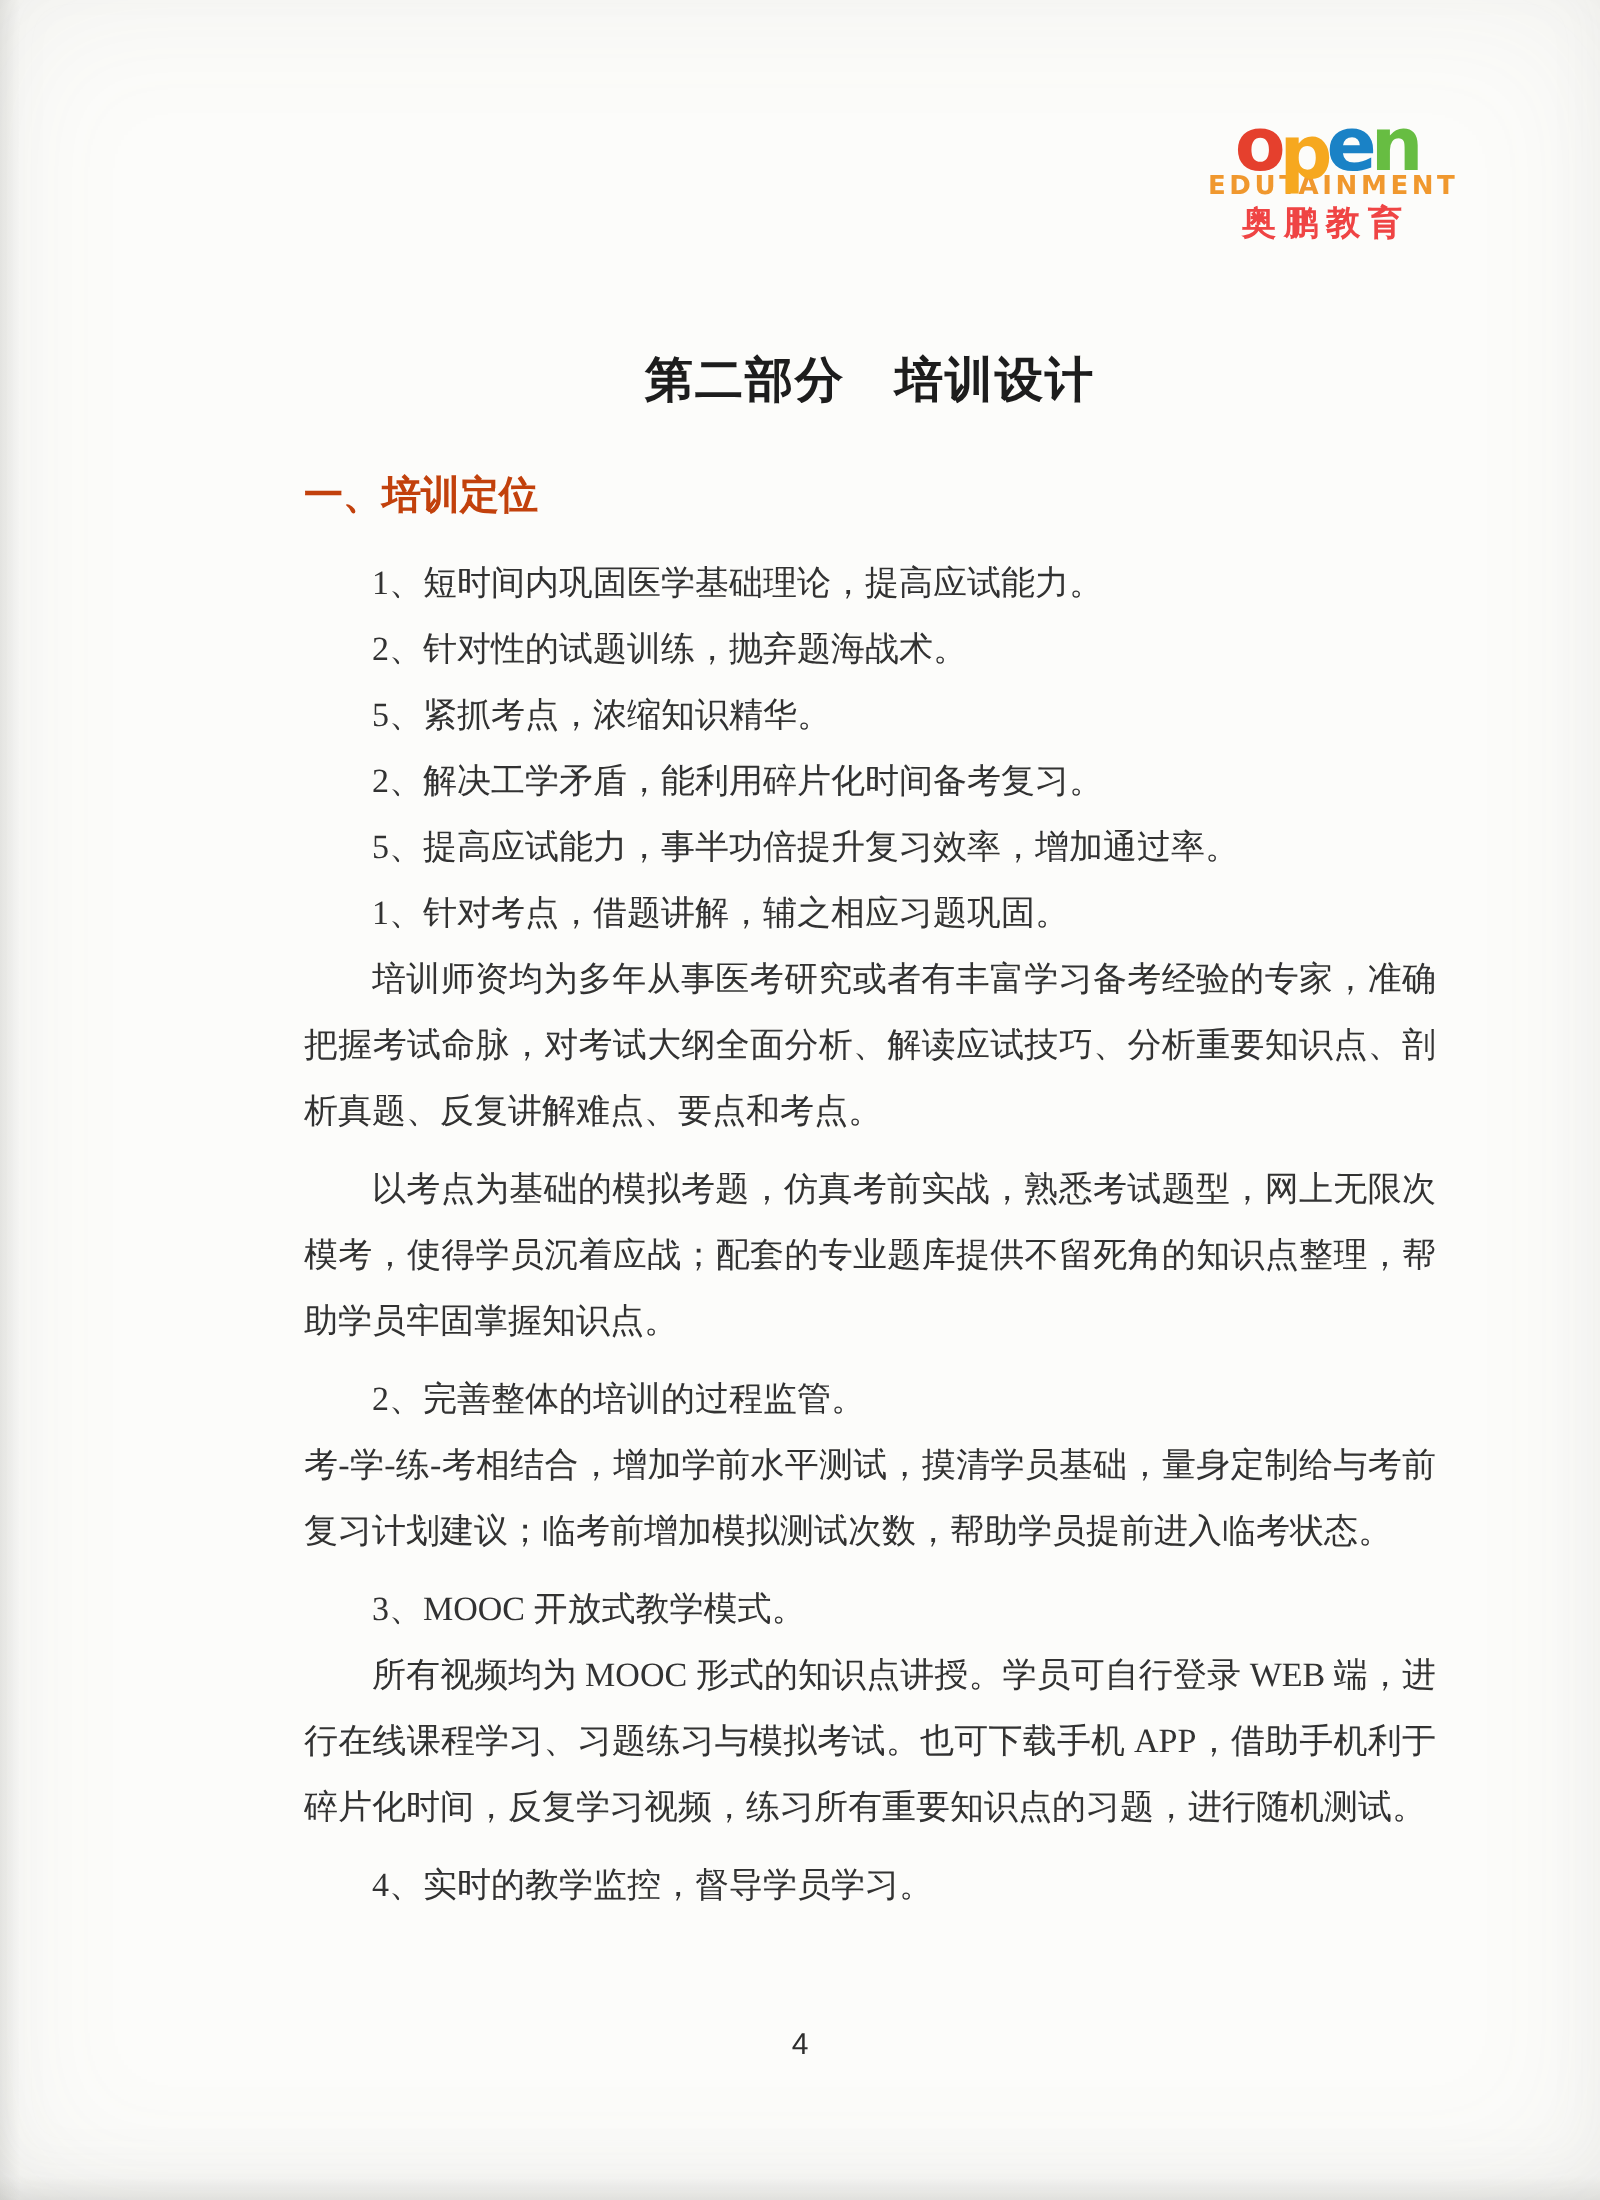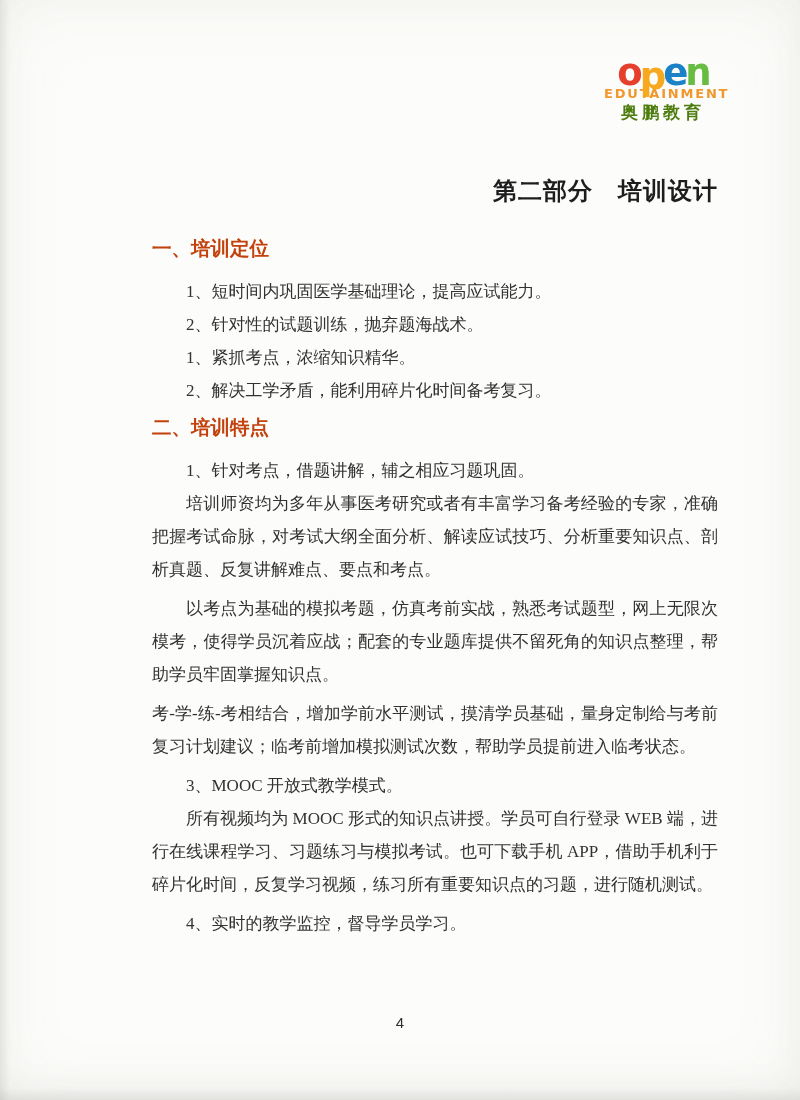--- a/index.html
+++ b/index.html
@@ -26,21 +26,21 @@
   .logo-word span{display:inline-block;}
   .logo-word .desc{position:relative;top:4px;}
   .logo-tagline{font-size:13px;font-weight:bold;letter-spacing:1.8px;line-height:9px;margin-top:-3px;}
   .logo-name{font-size:17px;font-weight:bold;letter-spacing:4px;margin-top:4px;line-height:20px;}
 
   
   .content{position:absolute;left:152px;top:176px;width:566px;color:#323232;}
   .block{font-size:17px;line-height:33px;text-align:justify;margin:0;}
   .block.title{
     font-size:24px;line-height:30px;font-weight:bold;color:#1d1d1d;
-    letter-spacing:1px;margin-bottom:30px;text-align:right;
+    letter-spacing:1px;margin-bottom:30px;text-align:center;
   }
   .block.heading{
     font-size:19.5px;line-height:25px;font-weight:bold;color:#c2410c;
     margin:8px 0 14px 0;text-align:left;
   }
   .block.heading:first-of-type{margin-top:0;}
   .block.item{padding-left:34px;text-align:left;}
   .block.para{margin-bottom:6px;}
   .block.para.indent{text-indent:34px;}
 
@@ -53,34 +53,35 @@
 </head>
 <body>
 
 <div class="page">
   <div class="scan-edge-left"></div>
   <div class="scan-edge-bottom"></div>
 
   <div class="logo">
     <div class="logo-word"><span style="color: rgb(229, 64, 45);">o</span><span class="desc" style="color: rgb(246, 168, 31);">p</span><span style="color: rgb(26, 130, 198);">e</span><span style="color: rgb(103, 189, 66);">n</span></div>
     <div class="logo-tagline" style="color: rgb(240, 152, 46);">EDUTAINMENT</div>
-    <div class="logo-name" style="color: #4d7c0f;">奥鹏教育</div>
+    <div class="logo-name" style="color: #ef4444;">奥鹏教育</div>
   </div>
 
   <div class="content">
       <div class="block title">第二部分　培训设计</div>
       <div class="block heading">一、培训定位</div>
       <div class="block item">1、短时间内巩固医学基础理论，提高应试能力。</div>
       <div class="block item">2、针对性的试题训练，抛弃题海战术。</div>
-      <div class="block item">1、紧抓考点，浓缩知识精华。</div>
+      <div class="block item">5、紧抓考点，浓缩知识精华。</div>
       <div class="block item">2、解决工学矛盾，能利用碎片化时间备考复习。</div>
-      <div class="block heading">二、培训特点</div>
+      <div class="block item">5、提高应试能力，事半功倍提升复习效率，增加通过率。</div>
       <div class="block item">1、针对考点，借题讲解，辅之相应习题巩固。</div>
       <div class="block para indent">培训师资均为多年从事医考研究或者有丰富学习备考经验的专家，准确把握考试命脉，对考试大纲全面分析、解读应试技巧、分析重要知识点、剖析真题、反复讲解难点、要点和考点。</div>
       <div class="block para indent">以考点为基础的模拟考题，仿真考前实战，熟悉考试题型，网上无限次模考，使得学员沉着应战；配套的专业题库提供不留死角的知识点整理，帮助学员牢固掌握知识点。</div>
+      <div class="block item">2、完善整体的培训的过程监管。</div>
       <div class="block para">考-学-练-考相结合，增加学前水平测试，摸清学员基础，量身定制给与考前复习计划建议；临考前增加模拟测试次数，帮助学员提前进入临考状态。</div>
       <div class="block item">3、MOOC 开放式教学模式。</div>
       <div class="block para indent">所有视频均为 MOOC 形式的知识点讲授。学员可自行登录 WEB 端，进行在线课程学习、习题练习与模拟考试。也可下载手机 APP，借助手机利于碎片化时间，反复学习视频，练习所有重要知识点的习题，进行随机测试。</div>
       <div class="block item">4、实时的教学监控，督导学员学习。</div>
     </div>
 
   <div class="page-number">4</div>
 </div>
 
 </body></html>

